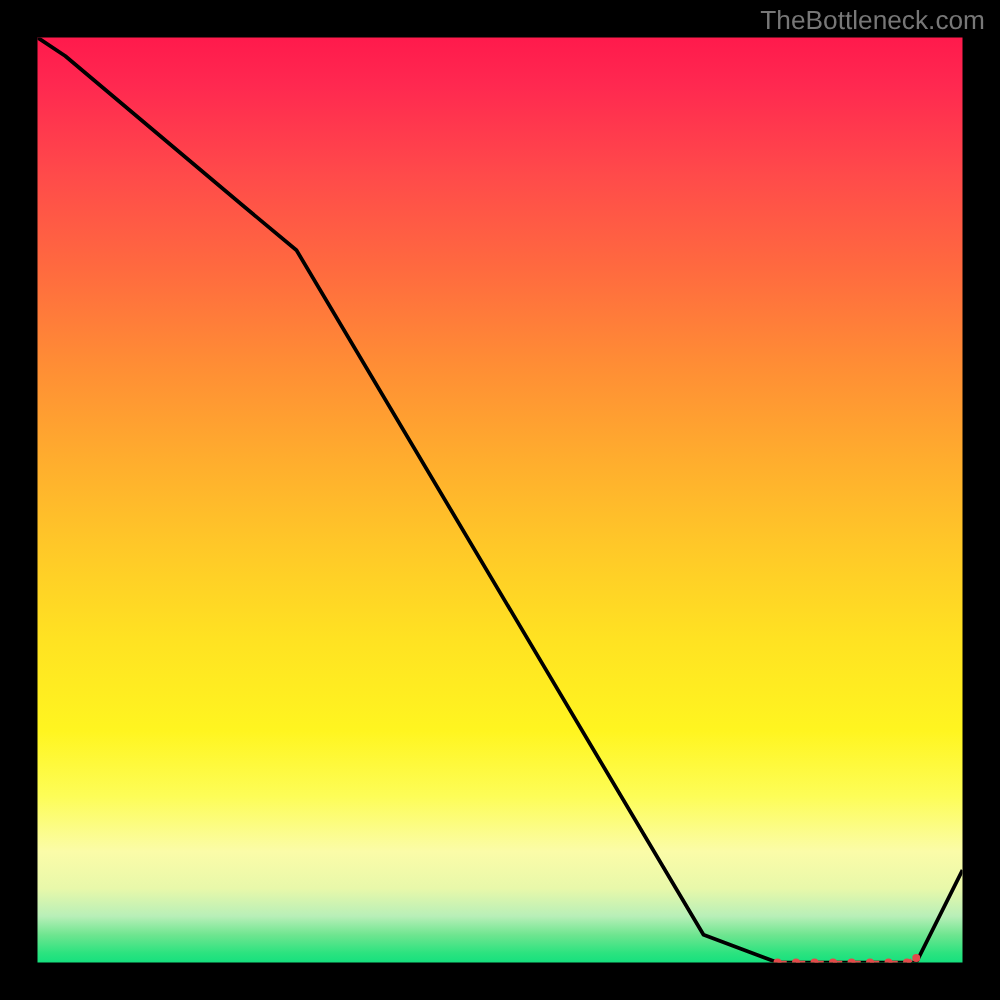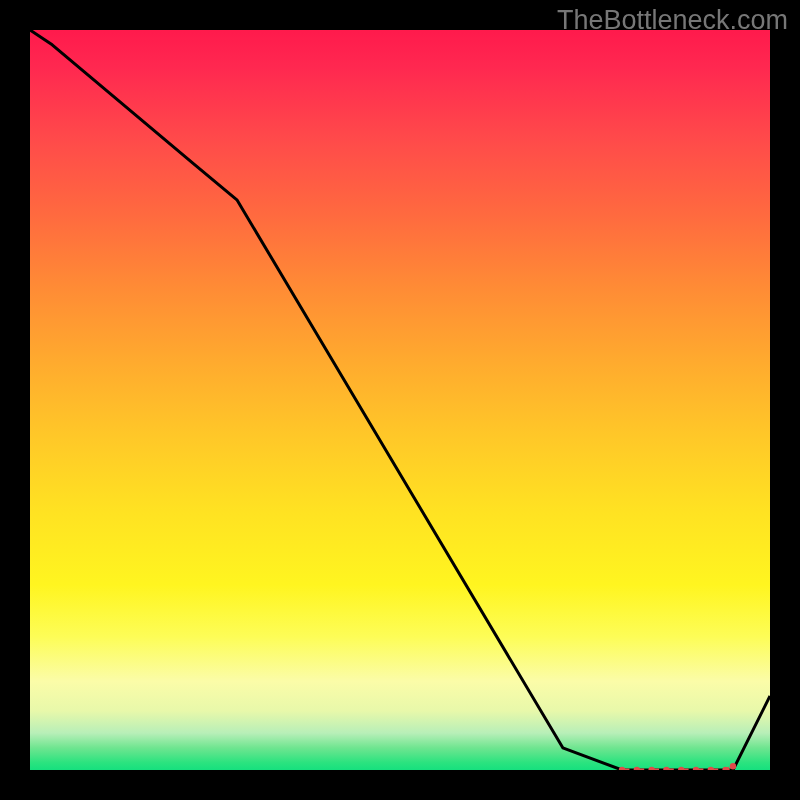--- a/index.html
+++ b/index.html
@@ -15,21 +15,21 @@
     position: relative;
     width: 800px;
     height: 800px;
     background: #000;
   }
   .watermark {
     position: absolute;
     top: 5px;
     right: 12px;
     color: #777;
-    font-size: 27px;
+    font-size: 21px;
     font-family: Arial, sans-serif;
     font-weight: normal;
     z-index: 10;
   }
   .plot-area {
     position: absolute;
     left: 30px;
     top: 30px;
     width: 740px;
     height: 740px;

